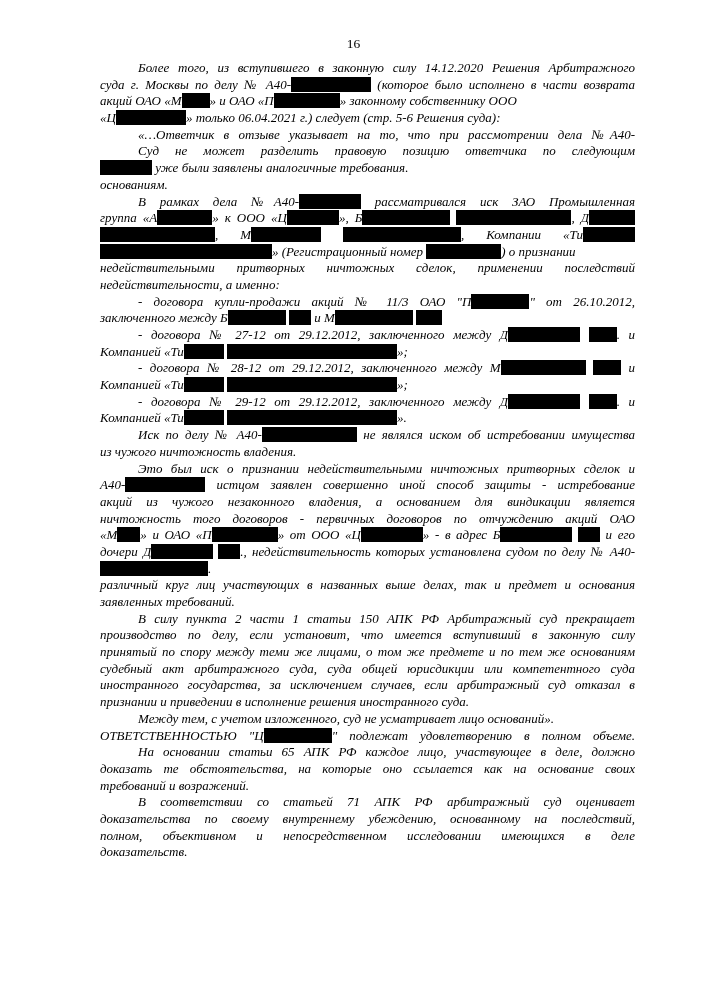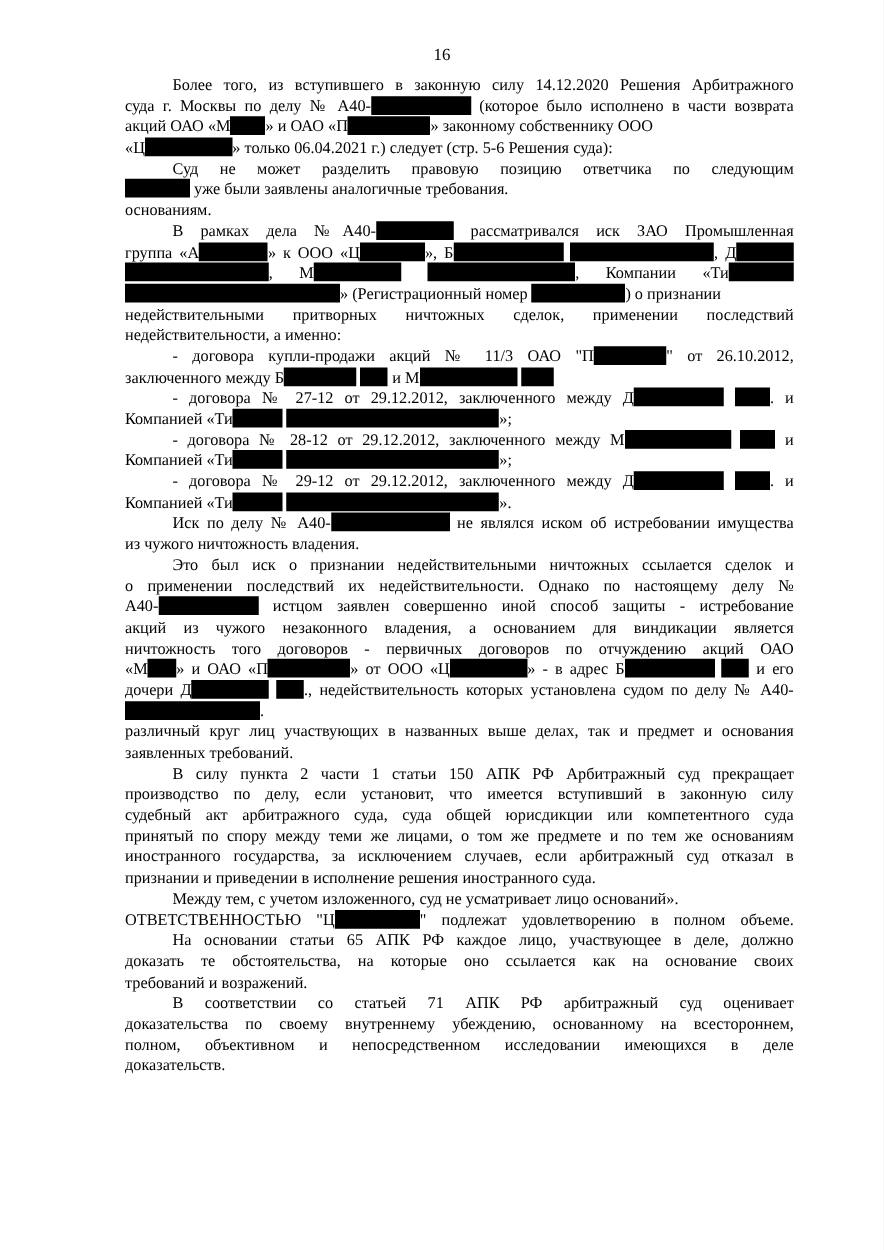--- a/index.html
+++ b/index.html
@@ -16,20 +16,21 @@
     text-align:center;font-size:13.5px;line-height:16px;
   }
   .textblock{
     position:absolute;left:100px;top:60px;width:535px;
     font-size:13px;
   }
   .line{
     height:16.7px;line-height:16.7px;
     white-space:nowrap;
     text-align:left;
+    font-style:italic;
   }
   .line.j{
     text-align:justify;
     text-align-last:justify;
   }
   .line.i{
     padding-left:38px;
   }
   .redact{
     display:inline-block;
@@ -41,58 +42,58 @@
 </head>
 <body>
 
 <div class="page">
   <div class="pageno">16</div>
   <div class="textblock">
       <div class="line j i">Более того, из вступившего в законную силу 14.12.2020 Решения Арбитражного</div>
       <div class="line j">суда г. Москвы по делу № А40-<span class="redact" style="width: 80px; background: rgb(0, 0, 0);"></span> (которое было исполнено в части возврата</div>
       <div class="line">акций ОАО «М<span class="redact" style="width: 28px; background: rgb(0, 0, 0);"></span>» и ОАО «П<span class="redact" style="width: 66px; background: rgb(0, 0, 0);"></span>» законному собственнику ООО</div>
       <div class="line">«Ц<span class="redact" style="width: 70px; background: rgb(0, 0, 0);"></span>» только 06.04.2021 г.) следует (стр. 5-6 Решения суда):</div>
+      <div class="line j i">«…Ответчик в отзыве указывает на то, что при рассмотрении дела №А40-</div>
       <div class="line j i">Суд не может разделить правовую позицию ответчика по следующим</div>
       <div class="line"><span class="redact" style="width: 52px; background: rgb(0, 0, 0);"></span> уже были заявлены аналогичные требования.</div>
       <div class="line">основаниям.</div>
       <div class="line j i">В рамках дела №А40-<span class="redact" style="width: 62px; background: rgb(0, 0, 0);"></span> рассматривался иск ЗАО Промышленная</div>
       <div class="line j">группа «А<span class="redact" style="width: 55px; background: rgb(0, 0, 0);"></span>» к ООО «Ц<span class="redact" style="width: 52px; background: rgb(0, 0, 0);"></span>», Б<span class="redact" style="width: 88px; background: rgb(0, 0, 0);"></span> <span class="redact" style="width: 115px; background: rgb(0, 0, 0);"></span>, Д<span class="redact" style="width: 46px; background: rgb(0, 0, 0);"></span></div>
       <div class="line j"><span class="redact" style="width: 115px; background: rgb(0, 0, 0);"></span>, М<span class="redact" style="width: 70px; background: rgb(0, 0, 0);"></span> <span class="redact" style="width: 118px; background: rgb(0, 0, 0);"></span>, Компании «Ти<span class="redact" style="width: 52px; background: rgb(0, 0, 0);"></span></div>
       <div class="line"><span class="redact" style="width: 172px; background: rgb(0, 0, 0);"></span>» (Регистрационный номер <span class="redact" style="width: 75px; background: rgb(0, 0, 0);"></span>) о признании</div>
       <div class="line j">недействительными притворных ничтожных сделок, применении последствий</div>
       <div class="line">недействительности, а именно:</div>
       <div class="line j i">- договора купли-продажи акций № 11/3 ОАО "П<span class="redact" style="width: 58px; background: rgb(0, 0, 0);"></span>" от 26.10.2012,</div>
       <div class="line">заключенного между Б<span class="redact" style="width: 58px; background: rgb(0, 0, 0);"></span> <span class="redact" style="width: 22px; background: rgb(0, 0, 0);"></span> и М<span class="redact" style="width: 78px; background: rgb(0, 0, 0);"></span> <span class="redact" style="width: 26px; background: rgb(0, 0, 0);"></span></div>
       <div class="line j i">- договора № 27-12 от 29.12.2012, заключенного между Д<span class="redact" style="width: 72px; background: rgb(0, 0, 0);"></span> <span class="redact" style="width: 28px; background: rgb(0, 0, 0);"></span>. и</div>
       <div class="line">Компанией «Ти<span class="redact" style="width: 40px; background: rgb(0, 0, 0);"></span> <span class="redact" style="width: 170px; background: rgb(0, 0, 0);"></span>»;</div>
       <div class="line j i">- договора № 28-12 от 29.12.2012, заключенного между М<span class="redact" style="width: 85px; background: rgb(0, 0, 0);"></span> <span class="redact" style="width: 28px; background: rgb(0, 0, 0);"></span> и</div>
       <div class="line">Компанией «Ти<span class="redact" style="width: 40px; background: rgb(0, 0, 0);"></span> <span class="redact" style="width: 170px; background: rgb(0, 0, 0);"></span>»;</div>
       <div class="line j i">- договора № 29-12 от 29.12.2012, заключенного между Д<span class="redact" style="width: 72px; background: rgb(0, 0, 0);"></span> <span class="redact" style="width: 28px; background: rgb(0, 0, 0);"></span>. и</div>
       <div class="line">Компанией «Ти<span class="redact" style="width: 40px; background: rgb(0, 0, 0);"></span> <span class="redact" style="width: 170px; background: rgb(0, 0, 0);"></span>».</div>
       <div class="line j i">Иск по делу № А40-<span class="redact" style="width: 95px; background: rgb(0, 0, 0);"></span> не являлся иском об истребовании имущества</div>
       <div class="line">из чужого ничтожность владения.</div>
-      <div class="line j i">Это был иск о признании недействительными ничтожных ссылается сделок и</div>
-      <div class="line j">о применении последствий их недействительности. Однако по настоящему делу №</div>
+      <div class="line j i">Это был иск о признании недействительными ничтожных притворных сделок и</div>
       <div class="line j">А40-<span class="redact" style="width: 80px; background: rgb(0, 0, 0);"></span> истцом заявлен совершенно иной способ защиты - истребование</div>
       <div class="line j">акций из чужого незаконного владения, а основанием для виндикации является</div>
       <div class="line j">ничтожность того договоров - первичных договоров по отчуждению акций ОАО</div>
       <div class="line j">«М<span class="redact" style="width: 23px; background: rgb(0, 0, 0);"></span>» и ОАО «П<span class="redact" style="width: 66px; background: rgb(0, 0, 0);"></span>» от ООО «Ц<span class="redact" style="width: 62px; background: rgb(0, 0, 0);"></span>» - в адрес Б<span class="redact" style="width: 72px; background: rgb(0, 0, 0);"></span> <span class="redact" style="width: 22px; background: rgb(0, 0, 0);"></span> и его</div>
       <div class="line j">дочери Д<span class="redact" style="width: 62px; background: rgb(0, 0, 0);"></span> <span class="redact" style="width: 22px; background: rgb(0, 0, 0);"></span>., недействительность которых установлена судом по делу № А40-</div>
       <div class="line"><span class="redact" style="width: 108px; background: rgb(0, 0, 0);"></span>.</div>
       <div class="line j">различный круг лиц участвующих в названных выше делах, так и предмет и основания</div>
       <div class="line">заявленных требований.</div>
       <div class="line j i">В силу пункта 2 части 1 статьи 150 АПК РФ Арбитражный суд прекращает</div>
       <div class="line j">производство по делу, если установит, что имеется вступивший в законную силу</div>
+      <div class="line j">принятый по спору между теми же лицами, о том же предмете и по тем же основаниям</div>
       <div class="line j">судебный акт арбитражного суда, суда общей юрисдикции или компетентного суда</div>
-      <div class="line j">принятый по спору между теми же лицами, о том же предмете и по тем же основаниям</div>
       <div class="line j">иностранного государства, за исключением случаев, если арбитражный суд отказал в</div>
       <div class="line">признании и приведении в исполнение решения иностранного суда.</div>
       <div class="line i">Между тем, с учетом изложенного, суд не усматривает лицо оснований».</div>
       <div class="line j">ОТВЕТСТВЕННОСТЬЮ "Ц<span class="redact" style="width: 68px; background: rgb(0, 0, 0);"></span>" подлежат удовлетворению в полном объеме.</div>
       <div class="line j i">На основании статьи 65 АПК РФ каждое лицо, участвующее в деле, должно</div>
       <div class="line j">доказать те обстоятельства, на которые оно ссылается как на основание своих</div>
       <div class="line">требований и возражений.</div>
       <div class="line j i">В соответствии со статьей 71 АПК РФ арбитражный суд оценивает</div>
-      <div class="line j">доказательства по своему внутреннему убеждению, основанному на всестороннем,</div>
+      <div class="line j">доказательства по своему внутреннему убеждению, основанному на последствий,</div>
       <div class="line j">полном, объективном и непосредственном исследовании имеющихся в деле</div>
       <div class="line">доказательств.</div>
     </div>
 </div>
 
 </body></html>

